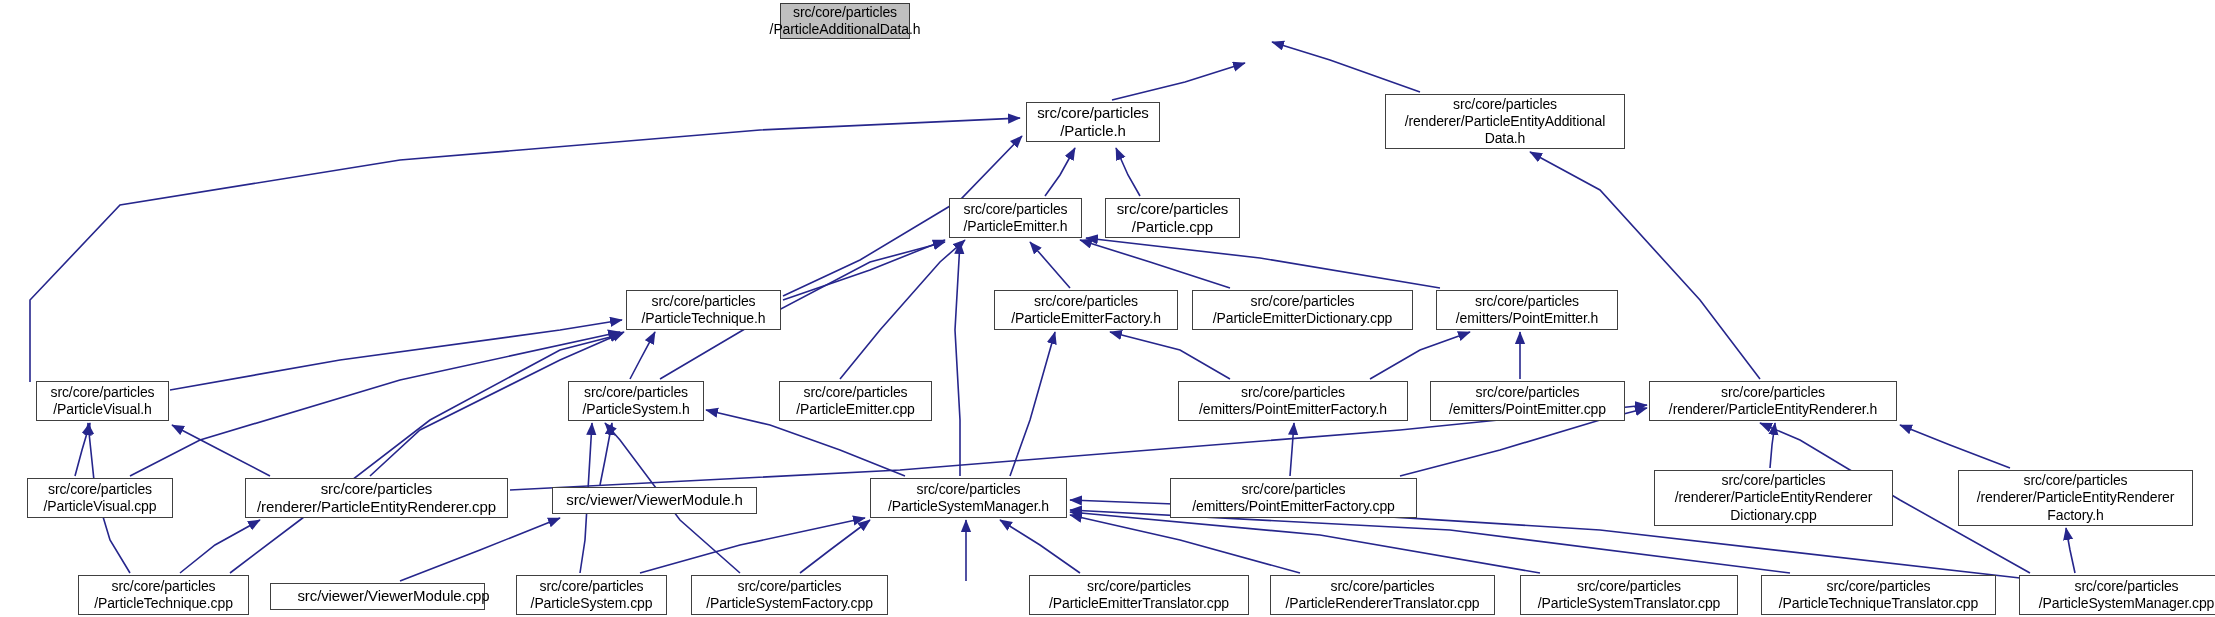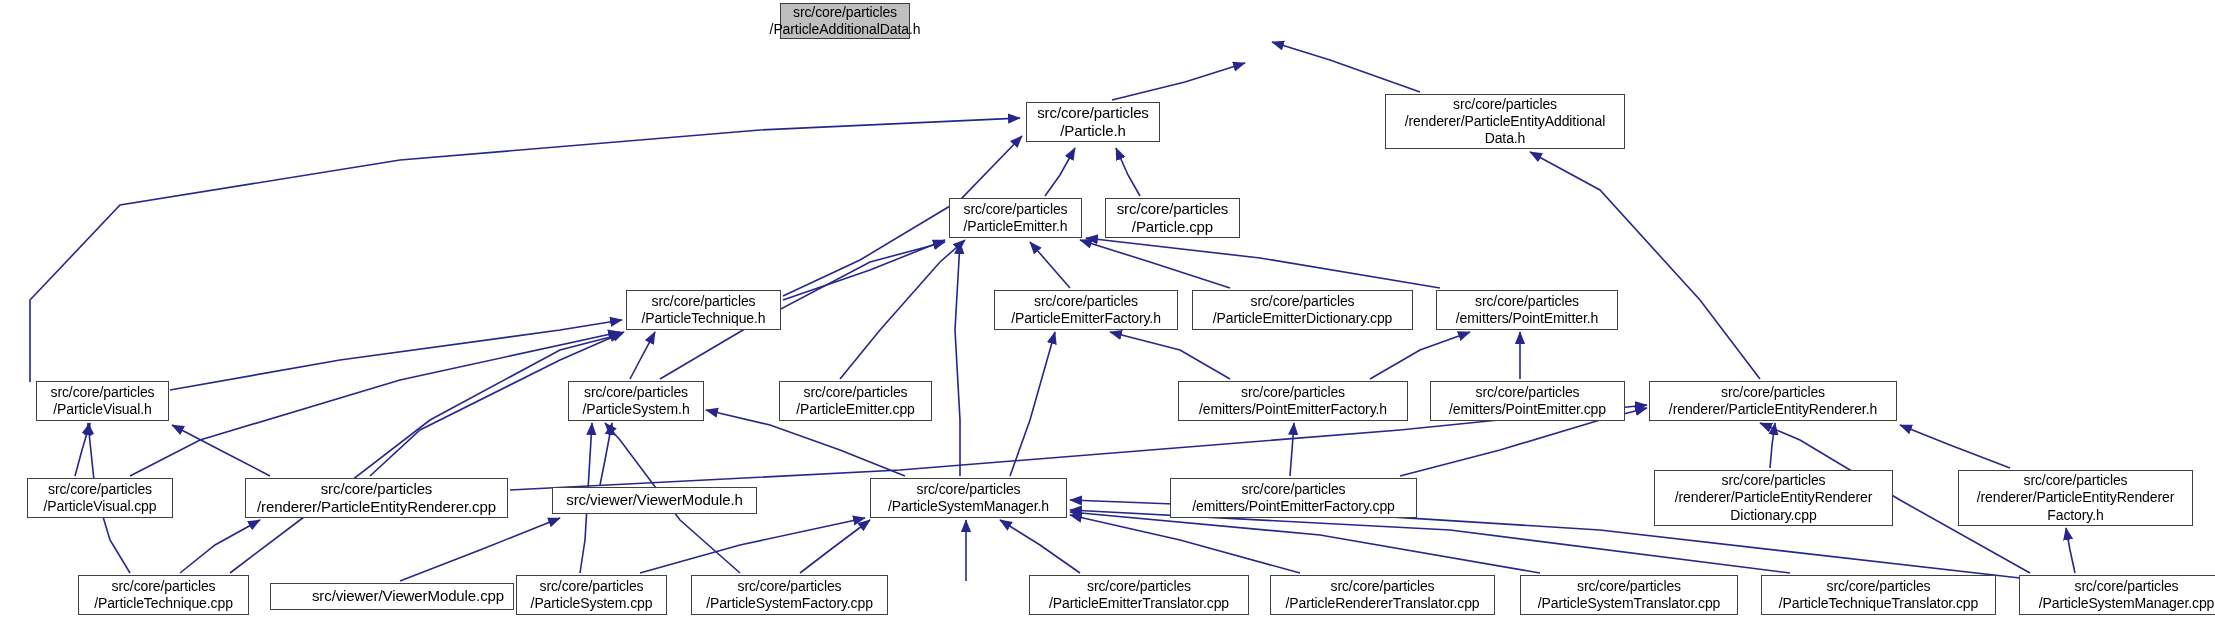--- a/index.html
+++ b/index.html
@@ -132,21 +132,21 @@
       <div class="node" style="left: 1170px; top: 478px; width: 247px; height: 40px; font-size: 14px;">src/core/particles
 /emitters/PointEmitterFactory.cpp</div>
       <div class="node" style="left: 1654px; top: 470px; width: 239px; height: 56px; font-size: 14px;">src/core/particles
 /renderer/ParticleEntityRenderer
 Dictionary.cpp</div>
       <div class="node" style="left: 1958px; top: 470px; width: 235px; height: 56px; font-size: 14px;">src/core/particles
 /renderer/ParticleEntityRenderer
 Factory.h</div>
       <div class="node" style="left: 78px; top: 575px; width: 171px; height: 40px; font-size: 14px;">src/core/particles
 /ParticleTechnique.cpp</div>
-      <div class="node" style="left: 270px; top: 583px; width: 244px; height: 27px; padding-left: 36px;">src/viewer/ViewerModule.cpp</div>
+      <div class="node" style="left: 270px; top: 583px; width: 215px; height: 27px; padding-left: 36px;">src/viewer/ViewerModule.cpp</div>
       <div class="node" style="left: 516px; top: 575px; width: 151px; height: 40px; font-size: 14px;">src/core/particles
 /ParticleSystem.cpp</div>
       <div class="node" style="left: 691px; top: 575px; width: 197px; height: 40px; font-size: 14px;">src/core/particles
 /ParticleSystemFactory.cpp</div>
       <div class="node" style="left: 912px; top: 583px; width: 112px; height: 27px; margin-top: 41px;">src/main.cpp</div>
       <div class="node" style="left: 1029px; top: 575px; width: 220px; height: 40px; font-size: 14px;">src/core/particles
 /ParticleEmitterTranslator.cpp</div>
       <div class="node" style="left: 1270px; top: 575px; width: 225px; height: 40px; font-size: 14px;">src/core/particles
 /ParticleRendererTranslator.cpp</div>
       <div class="node" style="left: 1520px; top: 575px; width: 218px; height: 40px; font-size: 14px;">src/core/particles

